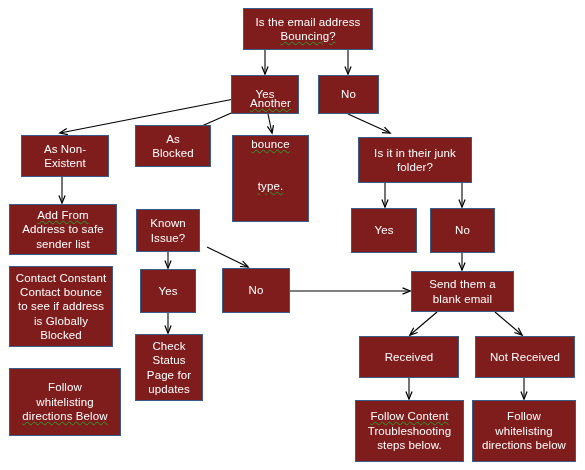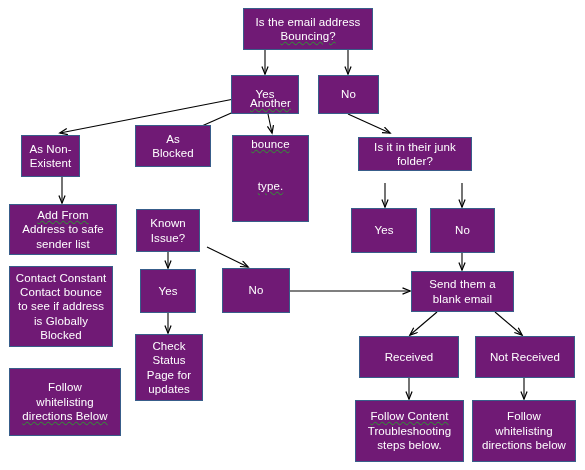--- a/index.html
+++ b/index.html
@@ -11,21 +11,21 @@
     position: relative;
     width: 585px;
     height: 470px;
     background: #ffffff;
     font-family: "Liberation Sans", sans-serif;
     overflow: hidden;
   }
   .node {
     position: absolute;
     box-sizing: border-box;
-    background: #701a75;
+    background: #7f1d1d;
     border: 1px solid #385d8a;
     color: #ffffff;
     display: flex;
     flex-direction: column;
     align-items: center;
     justify-content: center;
     text-align: center;
     font-size: 11.5px;
     line-height: 1.25;
     letter-spacing: 0.1px;
@@ -104,39 +104,39 @@
     <span class="ln squig">Bouncing?</span>
   </div>
 
   <div class="node" style="left:231px; top:75px; width:68px; height:39px;">
     <span class="ln">Yes</span>
   </div>
   <div class="node" style="left:318px; top:75px; width:61px; height:39px;">
     <span class="ln">No</span>
   </div>
 
-  <div class="node" style="left:21px; top:135px; width:59px; height:42px;">
+  <div class="node" style="left:21px; top:135px; width:88px; height:42px;">
     <span class="ln">As Non-</span>
     <span class="ln">Existent</span>
   </div>
 
   <div class="node" style="left:135px; top:125px; width:76px; height:42px;">
     <span class="ln">As</span>
     <span class="ln">Blocked</span>
   </div>
 
   <div class="node spell" style="left:232px; top:135px; width:77px; height:87px;gap:27px;">
     <span class="ln squig">Another</span>
     <span class="ln squig">bounce</span>
     <span class="ln squig">type.</span>
     <span class="sp"></span>
     <span class="ln">See Below</span>
   </div>
 
-  <div class="node" style="left:358px; top:137px; width:114px; height:34px;">
+  <div class="node" style="left:358px; top:137px; width:114px; height:46px;">
     <span class="ln">Is it in their junk</span>
     <span class="ln">folder?</span>
   </div>
 
   <div class="node spell" style="left:9px; top:204px; width:108px; height:51px;">
     <span class="ln squig">Add From</span>
     <span class="ln">Address to safe</span>
     <span class="ln">sender list</span>
   </div>
 

